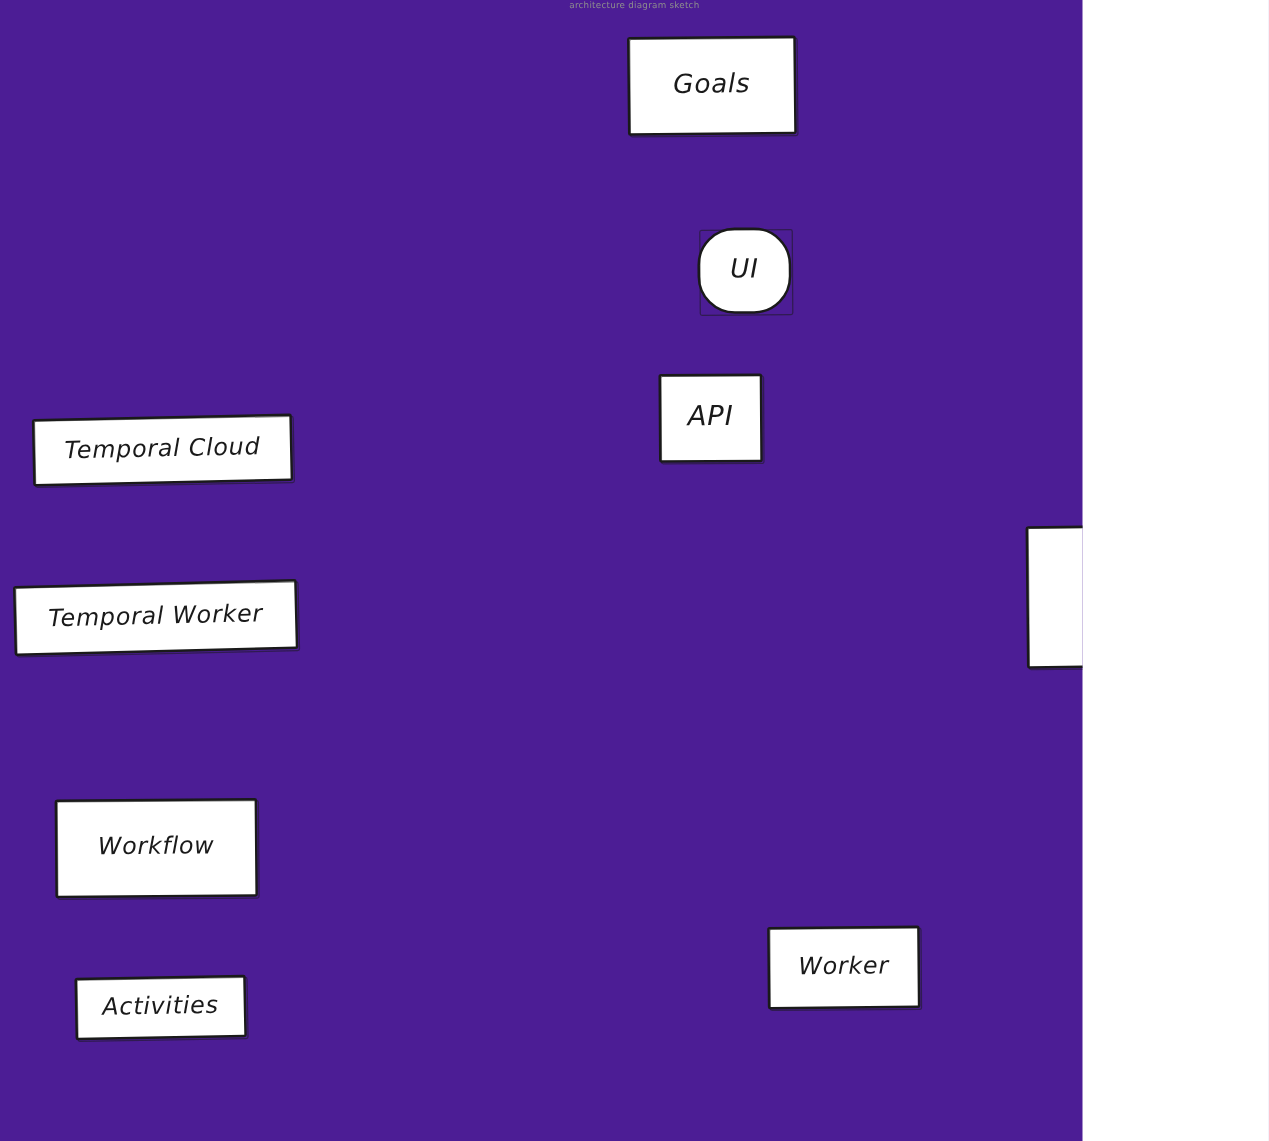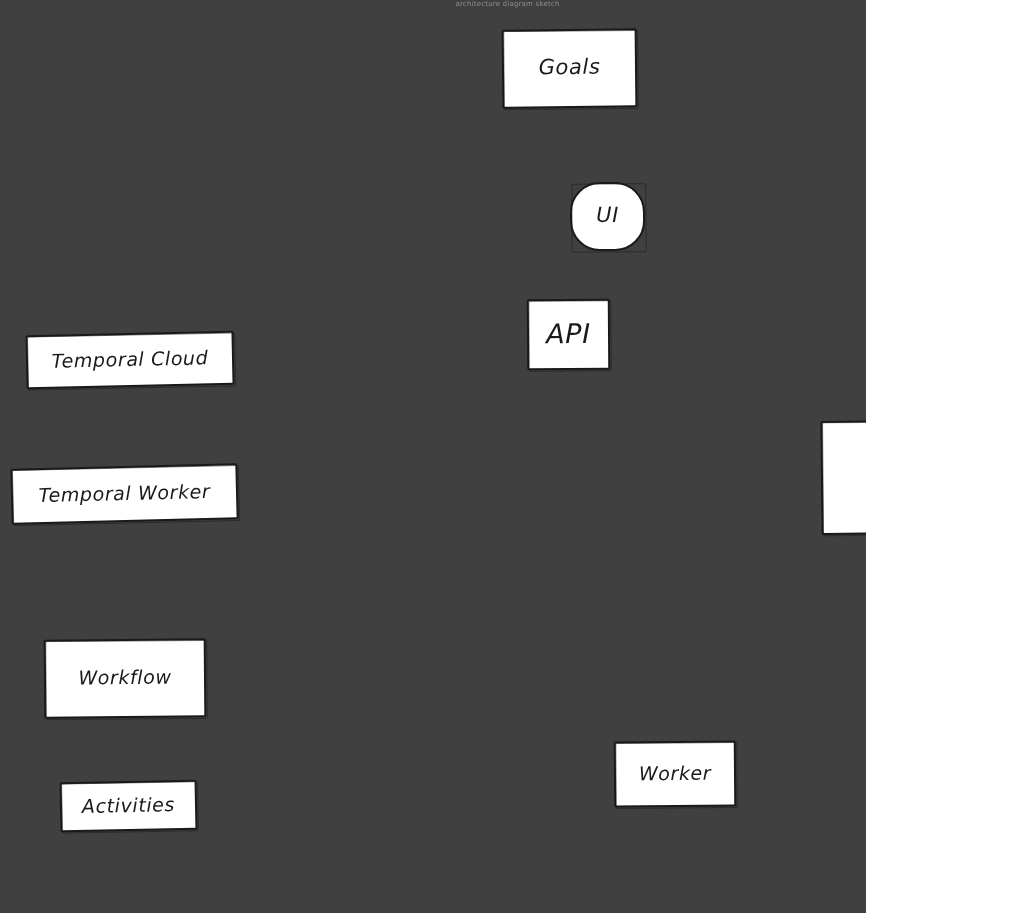--- a/index.html
+++ b/index.html
@@ -5,21 +5,21 @@
 <style>
   html, body {
     margin: 0;
     padding: 0;
     background: #ffffff;
   }
   #canvas {
     position: relative;
     width: 866px;
     height: 913px;
-    background: #404040;
+    background: #4c1d95;
     overflow: hidden;
     font-family: "DejaVu Sans", sans-serif;
   }
   .node {
     position: absolute;
     box-sizing: border-box;
     background: #ffffff;
     border: 2.2px solid #1a1a1a;
     border-radius: 2px;
     display: flex;
@@ -65,24 +65,24 @@
   }
 </style>
 </head>
 <body>
 
 <div id="canvas">
   <div class="top-caption">architecture diagram sketch</div>
 <div class="node" style="left: 502px; top: 29px; width: 135px; height: 79px; font-size: 21px; transform: rotate(-0.6deg); border-color: rgb(26, 26, 26); color: rgb(26, 26, 26);">
       <span class="label">Goals</span>
     </div>
-    <div class="node" style="left: 570px; top: 182px; width: 75px; height: 69px; font-size: 21px; transform: rotate(-0.5deg); border-color: rgb(26, 26, 26); color: rgb(26, 26, 26); border-radius: 30px;">
+    <div class="node" style="left: 558px; top: 182px; width: 75px; height: 69px; font-size: 21px; transform: rotate(-0.5deg); border-color: rgb(26, 26, 26); color: rgb(26, 26, 26); border-radius: 30px;">
       <span class="label">UI</span>
     </div>
-    <div class="node" style="left: 527px; top: 299px; width: 83px; height: 71px; font-size: 27px; transform: rotate(-0.4deg); border-color: rgb(26, 26, 26); color: rgb(26, 26, 26);">
+    <div class="node" style="left: 527px; top: 299px; width: 83px; height: 71px; font-size: 22px; transform: rotate(-0.4deg); border-color: rgb(26, 26, 26); color: rgb(26, 26, 26);">
       <span class="label">API</span>
     </div>
     <div class="node" style="left: 26px; top: 333px; width: 208px; height: 54px; font-size: 19px; transform: rotate(-1.2deg); border-color: rgb(26, 26, 26); color: rgb(26, 26, 26);">
       <span class="label">Temporal Cloud</span>
     </div>
     <div class="node" style="left: 11px; top: 466px; width: 227px; height: 56px; font-size: 19px; transform: rotate(-1.4deg); border-color: rgb(26, 26, 26); color: rgb(26, 26, 26);">
       <span class="label">Temporal Worker</span>
     </div>
     <div class="node" style="left: 821px; top: 420px; width: 182px; height: 114px; font-size: 21px; transform: rotate(-0.6deg); border-color: rgb(26, 26, 26); color: rgb(26, 26, 26);">
       <span class="label">LLM</span>

